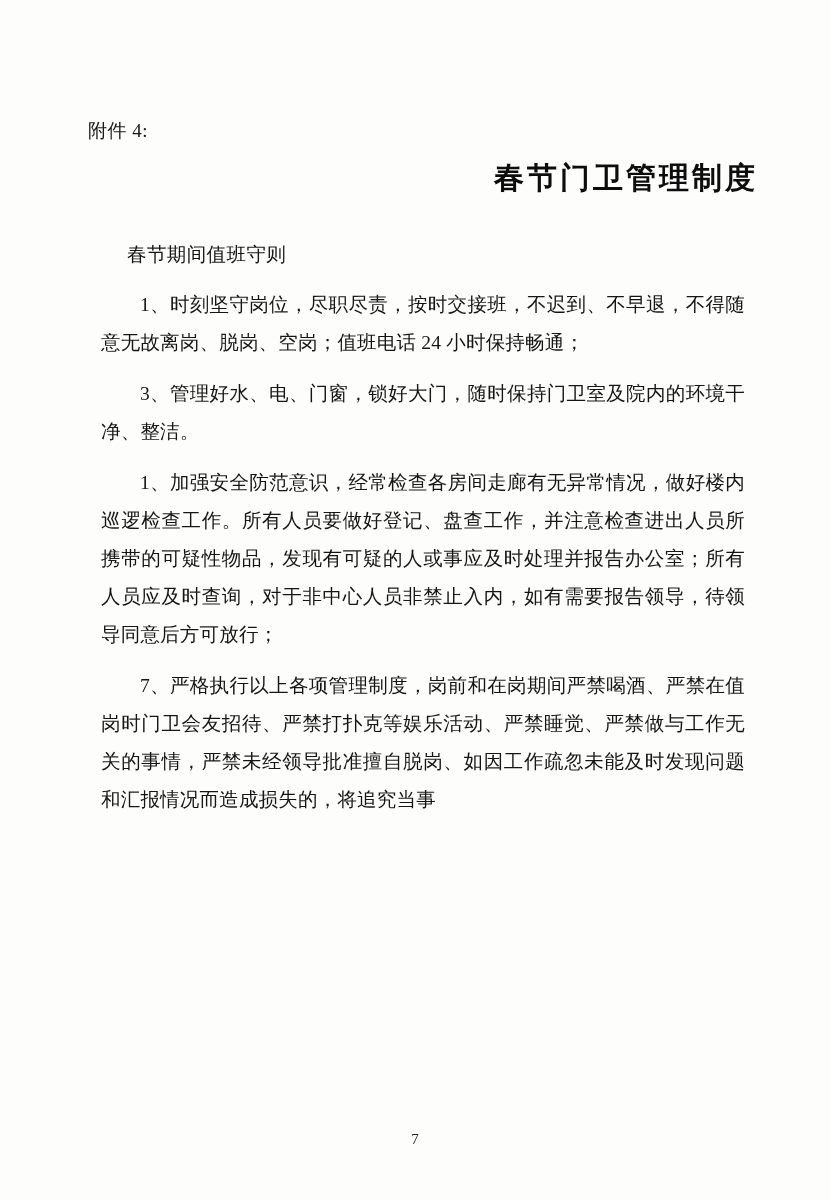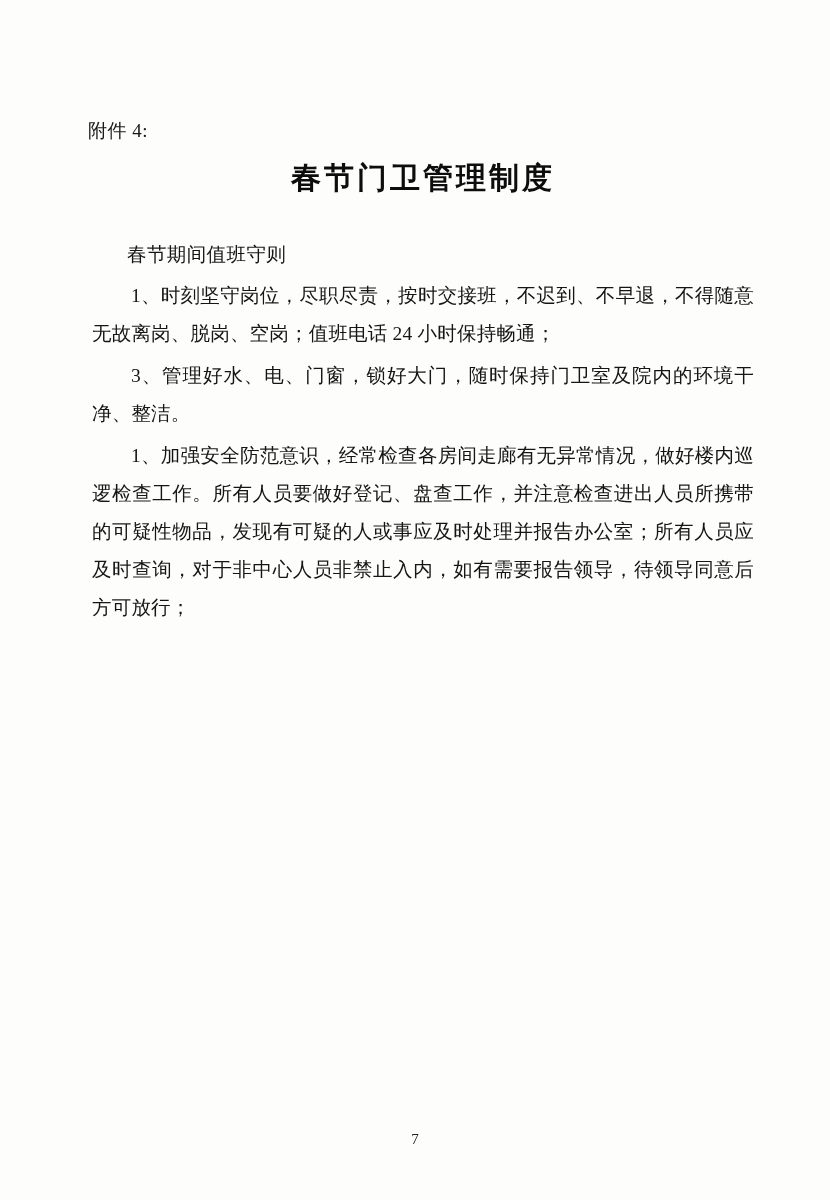--- a/index.html
+++ b/index.html
@@ -23,41 +23,41 @@
     padding: 118px 72px 40px 88px;
   }
   .attachment-label {
     font-size: 19px;
     letter-spacing: 0.5px;
     color: #181818;
     margin: 0 0 14px 0;
     font-family: "Liberation Serif", "DejaVu Serif", serif;
   }
   .doc-title {
-    text-align: center;
+    text-align: right;
     font-size: 30px;
     font-weight: bold;
     letter-spacing: 3px;
     color: #0d0d0d;
     margin: 14px 0 38px 0;
     font-family: "DejaVu Sans", "Liberation Sans", sans-serif;
   }
   .subtitle {
     font-size: 19.5px;
     line-height: 1.85;
     text-indent: 2em;
     margin: 0 0 4px 0;
     letter-spacing: 0.4px;
     color: #151515;
   }
   .para {
     font-size: 19.5px;
     line-height: 1.95;
     text-indent: 2em;
-    margin: 4px;
+    margin: 13px;
     letter-spacing: 0.2px;
     color: #151515;
     text-align: justify;
     text-justify: inter-ideograph;
   }
   .page-number {
     position: absolute;
     bottom: 52px;
     left: 0;
     width: 830px;
@@ -74,16 +74,17 @@
 
   <div class="attachment-label">附件 4:</div>
 
   <h1 class="doc-title">春节门卫管理制度</h1>
 
   <p class="subtitle">春节期间值班守则</p>
 
   <p class="para">1、时刻坚守岗位，尽职尽责，按时交接班，不迟到、不早退，不得随意无故离岗、脱岗、空岗；值班电话 24 小时保持畅通；</p>
   <p class="para">3、管理好水、电、门窗，锁好大门，随时保持门卫室及院内的环境干净、整洁。</p>
   <p class="para">1、加强安全防范意识，经常检查各房间走廊有无异常情况，做好楼内巡逻检查工作。所有人员要做好登记、盘查工作，并注意检查进出人员所携带的可疑性物品，发现有可疑的人或事应及时处理并报告办公室；所有人员应及时查询，对于非中心人员非禁止入内，如有需要报告领导，待领导同意后方可放行；</p>
+  <p class="para">7、严格执行以上各项管理制度，岗前和在岗期间严禁喝酒、严禁在值岗时门卫会友招待、严禁打扑克等娱乐活动、严禁睡觉、严禁做与工作无关的事情，严禁未经领导批准擅自脱岗、如因工作疏忽未能及时发现问题和汇报情况而造成损失的，将追究当事</p>
 
   <div class="page-number">7</div>
 
 </div>
 
 </body></html>

